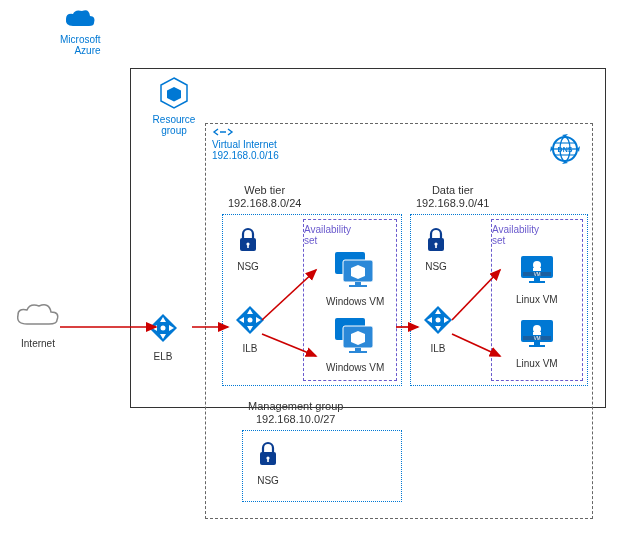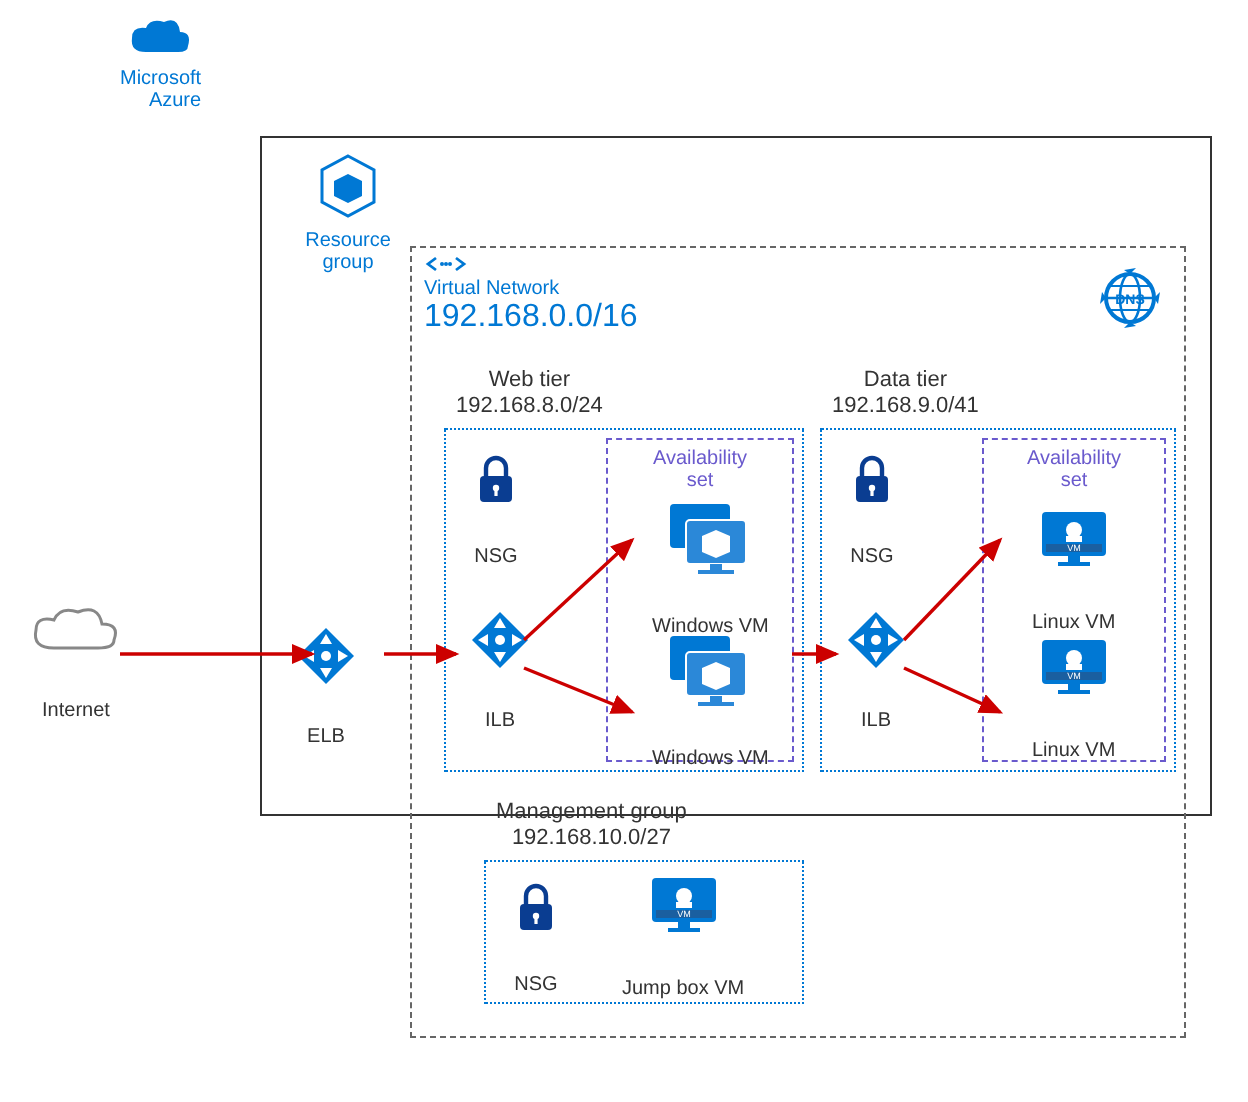--- a/index.html
+++ b/index.html
@@ -33,37 +33,37 @@
 .vnet-box {
   position: absolute;
   border: 1px dashed #666;
   left: 74px; top: 54px;
   width: 388px; height: 396px;
   box-sizing: border-box;
 }
 .vnet-header { position: absolute; left: 6px; top: 2px; }
 .vnet-header svg { display:block; margin-bottom: 1px;}
 .vnet-title { color: #0078d4; font-size: 10px; }
-.vnet-cidr { color: #0078d4; font-size: 16px; }
+.vnet-cidr { color: #0078d4; font-size: 10px; }
 .dns-icon { position:absolute; right:10px; top:8px;}
 .tier-label { font-size: 11px; color: #333; line-height: 1.2; text-align: center;}
 .tier-box {
   border: 1px dotted #0078d4;
   position: absolute;
   box-sizing: border-box;
 }
 .avail-box {
   border: 1.5px dashed #6a5acd;
   position: absolute;
   box-sizing: border-box;
   padding-top: 4px;
 }
-.avail-title { color: #6a5acd; font-size: 10px; text-align:center; line-height: 1.1;}
+.avail-title { color: #6a5acd; font-size: 10px; line-height: 1.1;}
 .node { position:absolute; text-align:center; }
-.node-label { font-size: 10px; color: #333; margin-top: 17px; white-space: nowrap;}
+.node-label { font-size: 10px; color: #333; margin-top: 6px; white-space: nowrap;}
 .internet-cloud { position:absolute; left: 8px; top: 300px; text-align:center; width: 60px;}
 .elb-node { position:absolute; left: 148px; top: 313px; text-align:center; }
 .arrow { stroke: #c00; stroke-width: 1.7; fill: none; }
 .arrowhead { fill: #c00; }
 svg.overlay { position:absolute; left:0; top:0; pointer-events:none; }
 </style>
 </head>
 <body>
 
 <div class="azure-logo">
@@ -105,21 +105,21 @@
 
   <div class="vnet-box">
     <div class="vnet-header">
       <svg width="22" height="12" viewBox="0 0 22 12">
         <polyline points="6,3 2,6 6,9" fill="none" stroke="#0078d4" stroke-width="1.4"></polyline>
         <polyline points="16,3 20,6 16,9" fill="none" stroke="#0078d4" stroke-width="1.4"></polyline>
         <circle cx="9" cy="6" r="1" fill="#0078d4"></circle>
           <circle cx="11" cy="6" r="1" fill="#0078d4"></circle>
           <circle cx="13" cy="6" r="1" fill="#0078d4"></circle>
       </svg>
-      <div class="vnet-title">Virtual Network</div>
+      <div class="vnet-title">Virtual Internet</div>
       <div class="vnet-cidr">192.168.0.0/16</div>
     </div>
 
     <div class="dns-icon">
       <svg width="34" height="34" viewBox="0 0 34 34">
         <circle cx="17" cy="17" r="12" fill="none" stroke="#0078d4" stroke-width="2"></circle>
         <ellipse cx="17" cy="17" rx="5" ry="12" fill="none" stroke="#0078d4" stroke-width="1.3"></ellipse>
         <line x1="5" y1="17" x2="29" y2="17" stroke="#0078d4" stroke-width="1.3"></line>
         <line x1="7" y1="11" x2="27" y2="11" stroke="#0078d4" stroke-width="1.1"></line>
         <line x1="7" y1="23" x2="27" y2="23" stroke="#0078d4" stroke-width="1.1"></line>
@@ -251,32 +251,20 @@
     <div class="tier-box" style="left:36px; top:306px; width:160px; height:72px;">
       <div class="node" style="left:14px; top:10px;">
         <svg width="22" height="26" viewBox="0 0 22 26">
           <rect x="3" y="11" width="16" height="13" rx="2" fill="#0a3d91"></rect>
           <path d="M6 11 V7 a5 5 0 0 1 10 0 V11" fill="none" stroke="#0a3d91" stroke-width="2.2"></path>
           <circle cx="11" cy="17" r="1.6" fill="#fff"></circle>
             <rect x="10.2" y="17" width="1.6" height="4" fill="#fff"></rect>
         </svg>
         <div class="node-label">NSG</div>
       </div>
-      <div class="node" style="left:68px; top:6px;">
-        <svg width="36" height="32" viewBox="0 0 36 32">
-          <rect x="2" y="2" width="32" height="22" rx="2" fill="#0078d4"></rect>
-          <circle cx="18" cy="11" r="4" fill="#fff"></circle>
-            <rect x="14" y="14" width="8" height="3" fill="#fff"></rect>
-          <rect x="4" y="18" width="28" height="4" fill="#1a5fa0"></rect>
-            <text x="18" y="21.5" text-anchor="middle" font-size="4.5" fill="#fff">VM</text>
-          <rect x="15" y="24" width="6" height="3" fill="#0078d4"></rect>
-            <rect x="10" y="27" width="16" height="2" fill="#0078d4"></rect>
-        </svg>
-        <div class="node-label">Jump box VM</div>
-      </div>
     </div>
 
   </div>
 </div>
 
 <svg class="overlay" width="624" height="551">
   <defs>
     <marker id="ah" markerWidth="8" markerHeight="8" refX="6" refY="3" orient="auto">
       <path d="M0,0 L7,3 L0,6 Z" class="arrowhead"></path>
     </marker>

